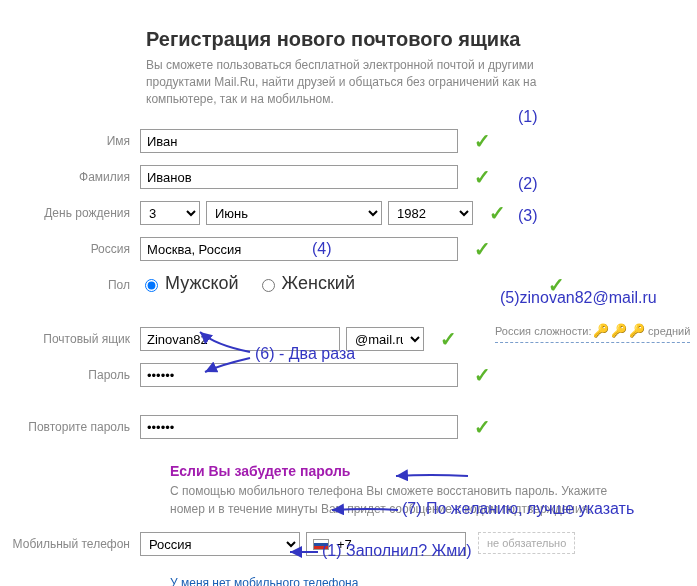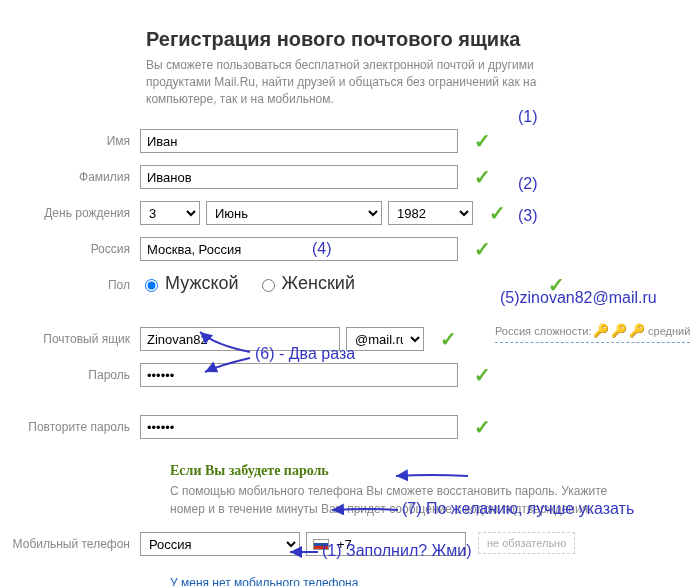--- a/index.html
+++ b/index.html
@@ -72,21 +72,21 @@
   }
   .ann {
     color: #3336c2;
     font-family: "Comic Sans MS", cursive, sans-serif;
     font-size: 16px;
     position: absolute;
     pointer-events: none;
   }
   .radio-wrap { display: flex; align-items: center; gap: 4px; margin-right: 12px;}
   .radio-lbl { color: #333; font-size: 18px; }
-  .section-hdr { font-weight: bold; font-size: 14px; color: #4d7c0f; margin: 0 0 4px 0; font-family: Liberation Serif, serif; }
+  .section-hdr { font-weight: bold; font-size: 14px; color: #a21caf; margin: 0 0 4px 0; }
   .section-txt { font-size: 12px; color: #888; line-height: 1.45; max-width:440px;}
   .forgot { margin-left: 160px; margin-top: 24px; margin-bottom: 14px;}
   .phone-code-wrap {
     display: flex; align-items:center;
     border:1px solid #9a9a9a; height:24px; background:#fff; width:160px;
   }
   .flag {
     width: 16px; height: 11px; margin: 0 6px;
     background: linear-gradient(to bottom,#fff 0 33%,#2450a4 33% 66%,#d52b1e 66% 100%);
     border:1px solid #999;

